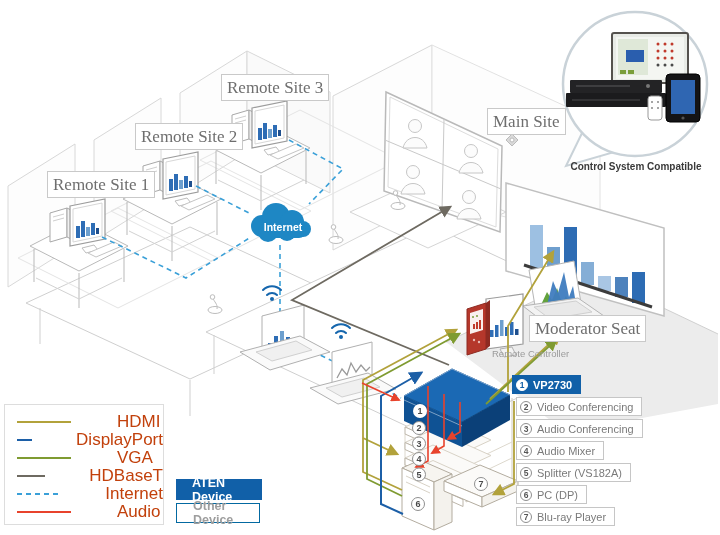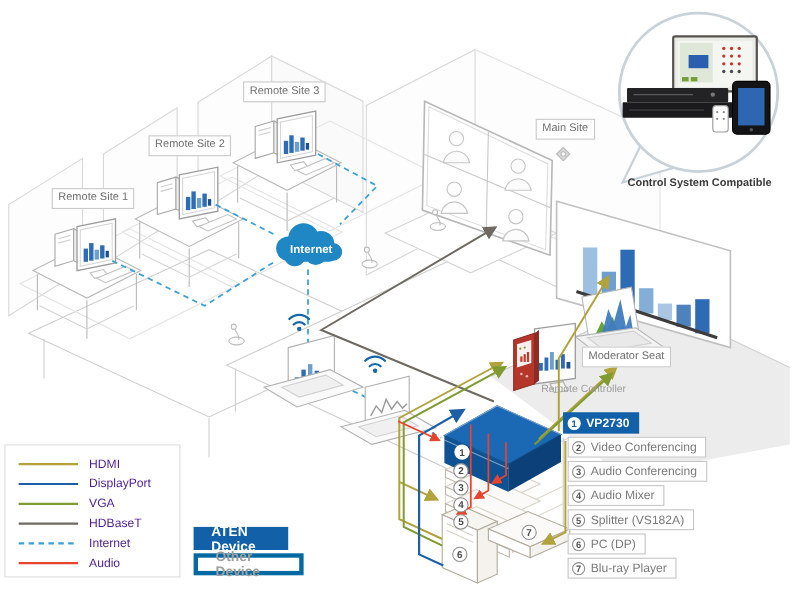--- a/index.html
+++ b/index.html
@@ -1,35 +1,35 @@
 <!DOCTYPE html>
 <html><head>
 <meta charset="utf-8">
 <style>
   html,body{margin:0;padding:0;background:#fff;}
   body{width:720px;height:535px;position:relative;overflow:hidden;
        font-family:"Liberation Sans","DejaVu Sans",sans-serif;}
   .stage{position:absolute;inset:0;}
   svg.scene{position:absolute;left:0;top:0;}
   .tag{position:absolute;background:#fff;border:1px solid #c9c9c9;color:#6e6e6e;
-       font-size:10px;line-height:1.25;padding:2px 5px;white-space:nowrap;}
+       font-size:17px;line-height:1.25;padding:2px 5px;white-space:nowrap;font-family:Liberation Serif, serif;}
   .small-gray{position:absolute;font-size:9.5px;color:#9b9b9b;white-space:nowrap;}
   .csc{position:absolute;left:566px;top:161px;width:140px;text-align:center;
        font-size:10px;font-weight:bold;color:#3a3a3a;}
   .cloud-text{position:absolute;left:256px;top:221px;width:54px;text-align:center;
        font-size:10.5px;font-weight:bold;color:#fff;}
   .legend{position:absolute;left:4px;top:404px;width:160px;height:121px;
        border:1px solid #ddd;background:#fff;box-sizing:border-box;padding:8px 0 0 10px;}
   .lg-row{display:flex;align-items:center;height:18px;gap:8px;}
-  .lg-label{font-size:11px;color:#4c1d95;}
+  .lg-label{font-size:17px;color:#c2410c;margin-left:36px;}
   .badge{position:absolute;display:flex;align-items:center;justify-content:center;
        font-size:12.5px;font-weight:bold;box-sizing:border-box;padding-left:16px;}
   .badge-aten{left:176px;top:479px;width:86px;height:21px;background:#1160a8;color:#fff;}
-  .badge-other{left:176px;top:503px;width:100px;height:20px;background:#fff;
-       color:#9e9e9e;border:4px solid #0369a1;}
+  .badge-other{left:176px;top:503px;width:84px;height:20px;background:#fff;
+       color:#9e9e9e;border:1px solid #0369a1;}
   .dev-row{position:absolute;display:inline-flex;align-items:center;gap:5px;
        background:#fff;border:1px solid #c6c6c6;height:17px;padding:0 8px 0 3px;
        font-size:11px;color:#7a7a7a;white-space:nowrap;}
   .dev-num{width:12px;height:12px;min-width:12px;border:1px solid #8f8f8f;border-radius:50%;
        font-size:8.5px;font-weight:bold;color:#555;display:flex;align-items:center;
        justify-content:center;background:#fff;box-sizing:border-box;}
   .dev-row--hl{background:#1160a8;border-color:#1160a8;color:#fff;font-weight:bold;}
   .dev-row--hl .dev-num{background:#fff;border-color:#fff;color:#1160a8;}
   .numc{fill:#fff;stroke:#8f8f8f;stroke-width:1;}
   .numt{font-family:"Liberation Sans",sans-serif;font-size:9px;font-weight:bold;

